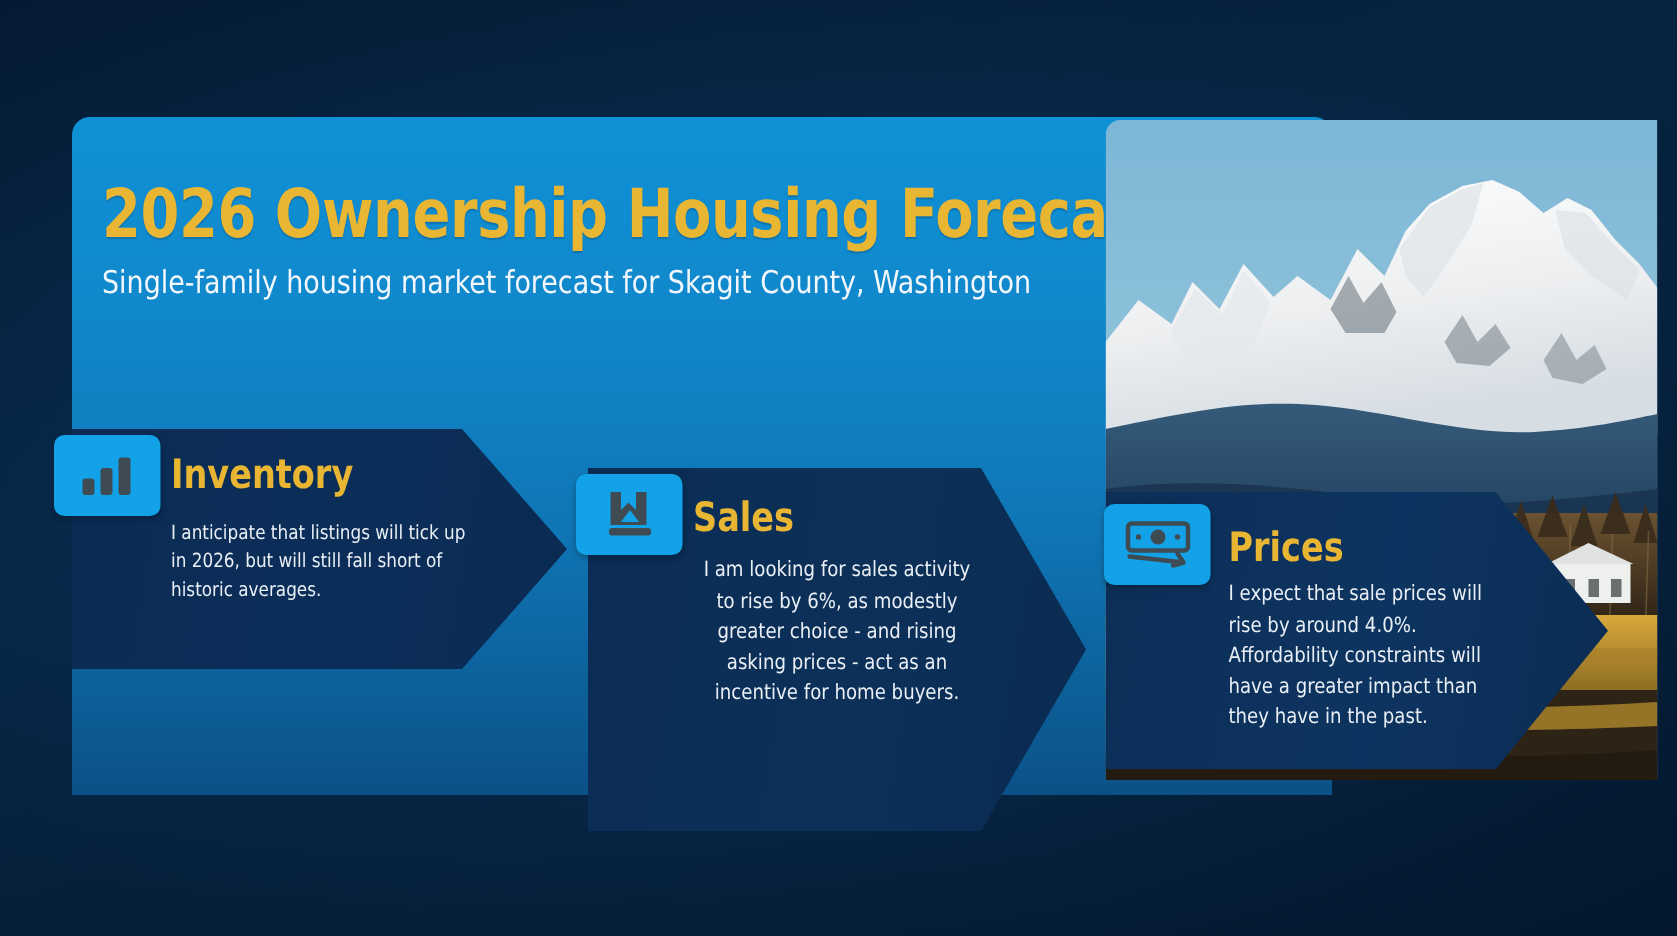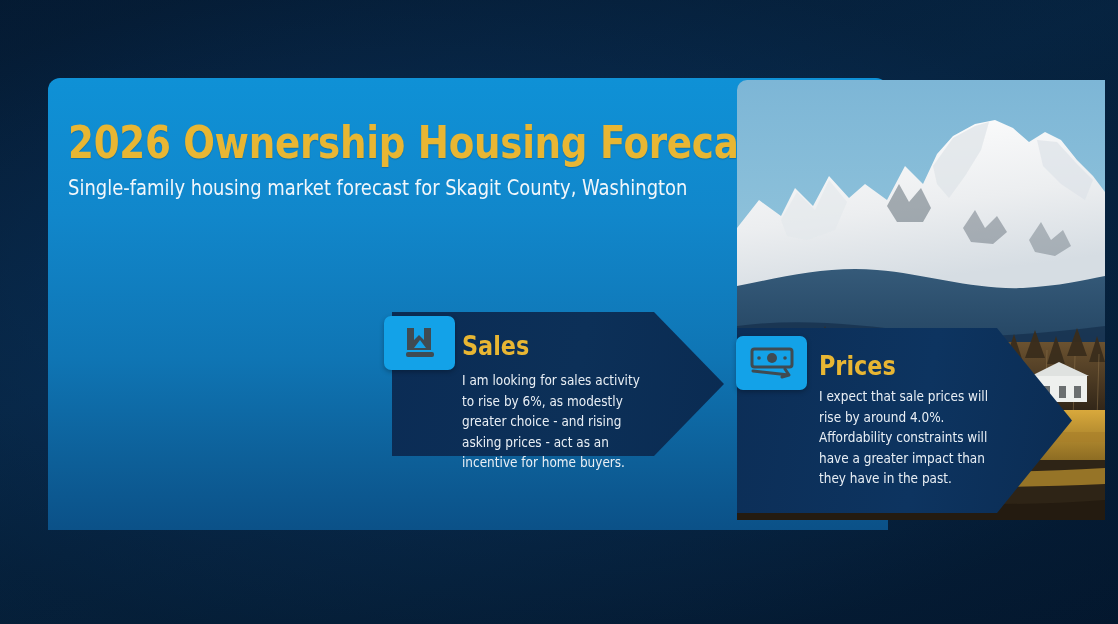--- a/index.html
+++ b/index.html
@@ -125,21 +125,21 @@
     transform:scaleX(0.96);
     transform-origin:left top;
   }
 
   
   .banner.b1{ left:48px; top:286px; width:330px; height:160px; }
   .banner.b1 .icon-badge{ left:-12px; top:4px; }
   .banner.b1 .banner-title{ left:66px; top:15px; }
   .banner.b1 .banner-body{ left:66px; top:60px; width:205px; font-size:13px; }
 
-  .banner.b2{ left:392px; top:312px; width:332px; height:144px; }
+  .banner.b2{ left:392px; top:312px; width:332px; height:242px;text-align:center; }
   .banner.b2 .icon-badge{ left:-8px; top:4px; }
   .banner.b2 .banner-title{ left:70px; top:18px; }
   .banner.b2 .banner-body{ left:70px; top:58px; width:200px; font-size:14px; }
 
   .banner.b3{ left:737px; top:328px; width:335px; height:185px; }
   .banner.b3 .icon-badge{ left:-1px; top:8px; }
   .banner.b3 .banner-title{ left:82px; top:22px; }
   .banner.b3 .banner-body{ left:82px; top:58px; width:185px; font-size:14px; }
 </style>
 </head>
@@ -247,20 +247,34 @@
 
       <rect x="0" y="330" width="368" height="52" fill="url(#fieldg)"></rect>
       <rect x="0" y="352" width="368" height="10" fill="#a87f2a" opacity="0.6"></rect>
 
       <rect x="0" y="380" width="368" height="60" fill="#2e2416"></rect>
       <path d="M0 392 C 90 386, 200 398, 368 388 L368 404 C 200 412, 90 400, 0 406 Z" fill="#b98f2e" opacity="0.75"></path>
       <path d="M0 424 C 110 418, 240 430, 368 420 L368 440 L0 440 Z" fill="#241b10"></path>
     </svg>
   </div>
 
+  <div class="banner b1">
+    <div class="shape"></div>
+    <div class="content">
+      <div class="icon-badge">
+        <svg width="40" height="30" viewBox="0 0 40 30">
+          <rect x="3" y="17" width="8" height="11" rx="2" fill="#3f4b52"></rect>
+          <rect x="15" y="10" width="8" height="18" rx="2" fill="#3f4b52"></rect>
+          <rect x="27" y="3" width="8" height="25" rx="2" fill="#3f4b52"></rect>
+        </svg>
+      </div>
+      <div class="banner-title">Inventory</div>
+      <div class="banner-body">I anticipate that listings will tick up in 2026, but will still fall short of historic averages.</div>
+    </div>
+  </div>
 
   <div class="banner b2">
     <div class="shape"></div>
     <div class="content">
       <div class="icon-badge">
         <svg width="36" height="34" viewBox="0 0 36 34">
           <path d="M5 2 h7 v12 l5 -5 l5 5 V2 h7 v22 H5 Z" fill="#3f4b52"></path>
           <rect x="4" y="26" width="28" height="5" rx="2" fill="#3f4b52"></rect>
           <path d="M12 22 l6 -8 l6 8 Z" fill="#13a2e8"></path>
         </svg>

